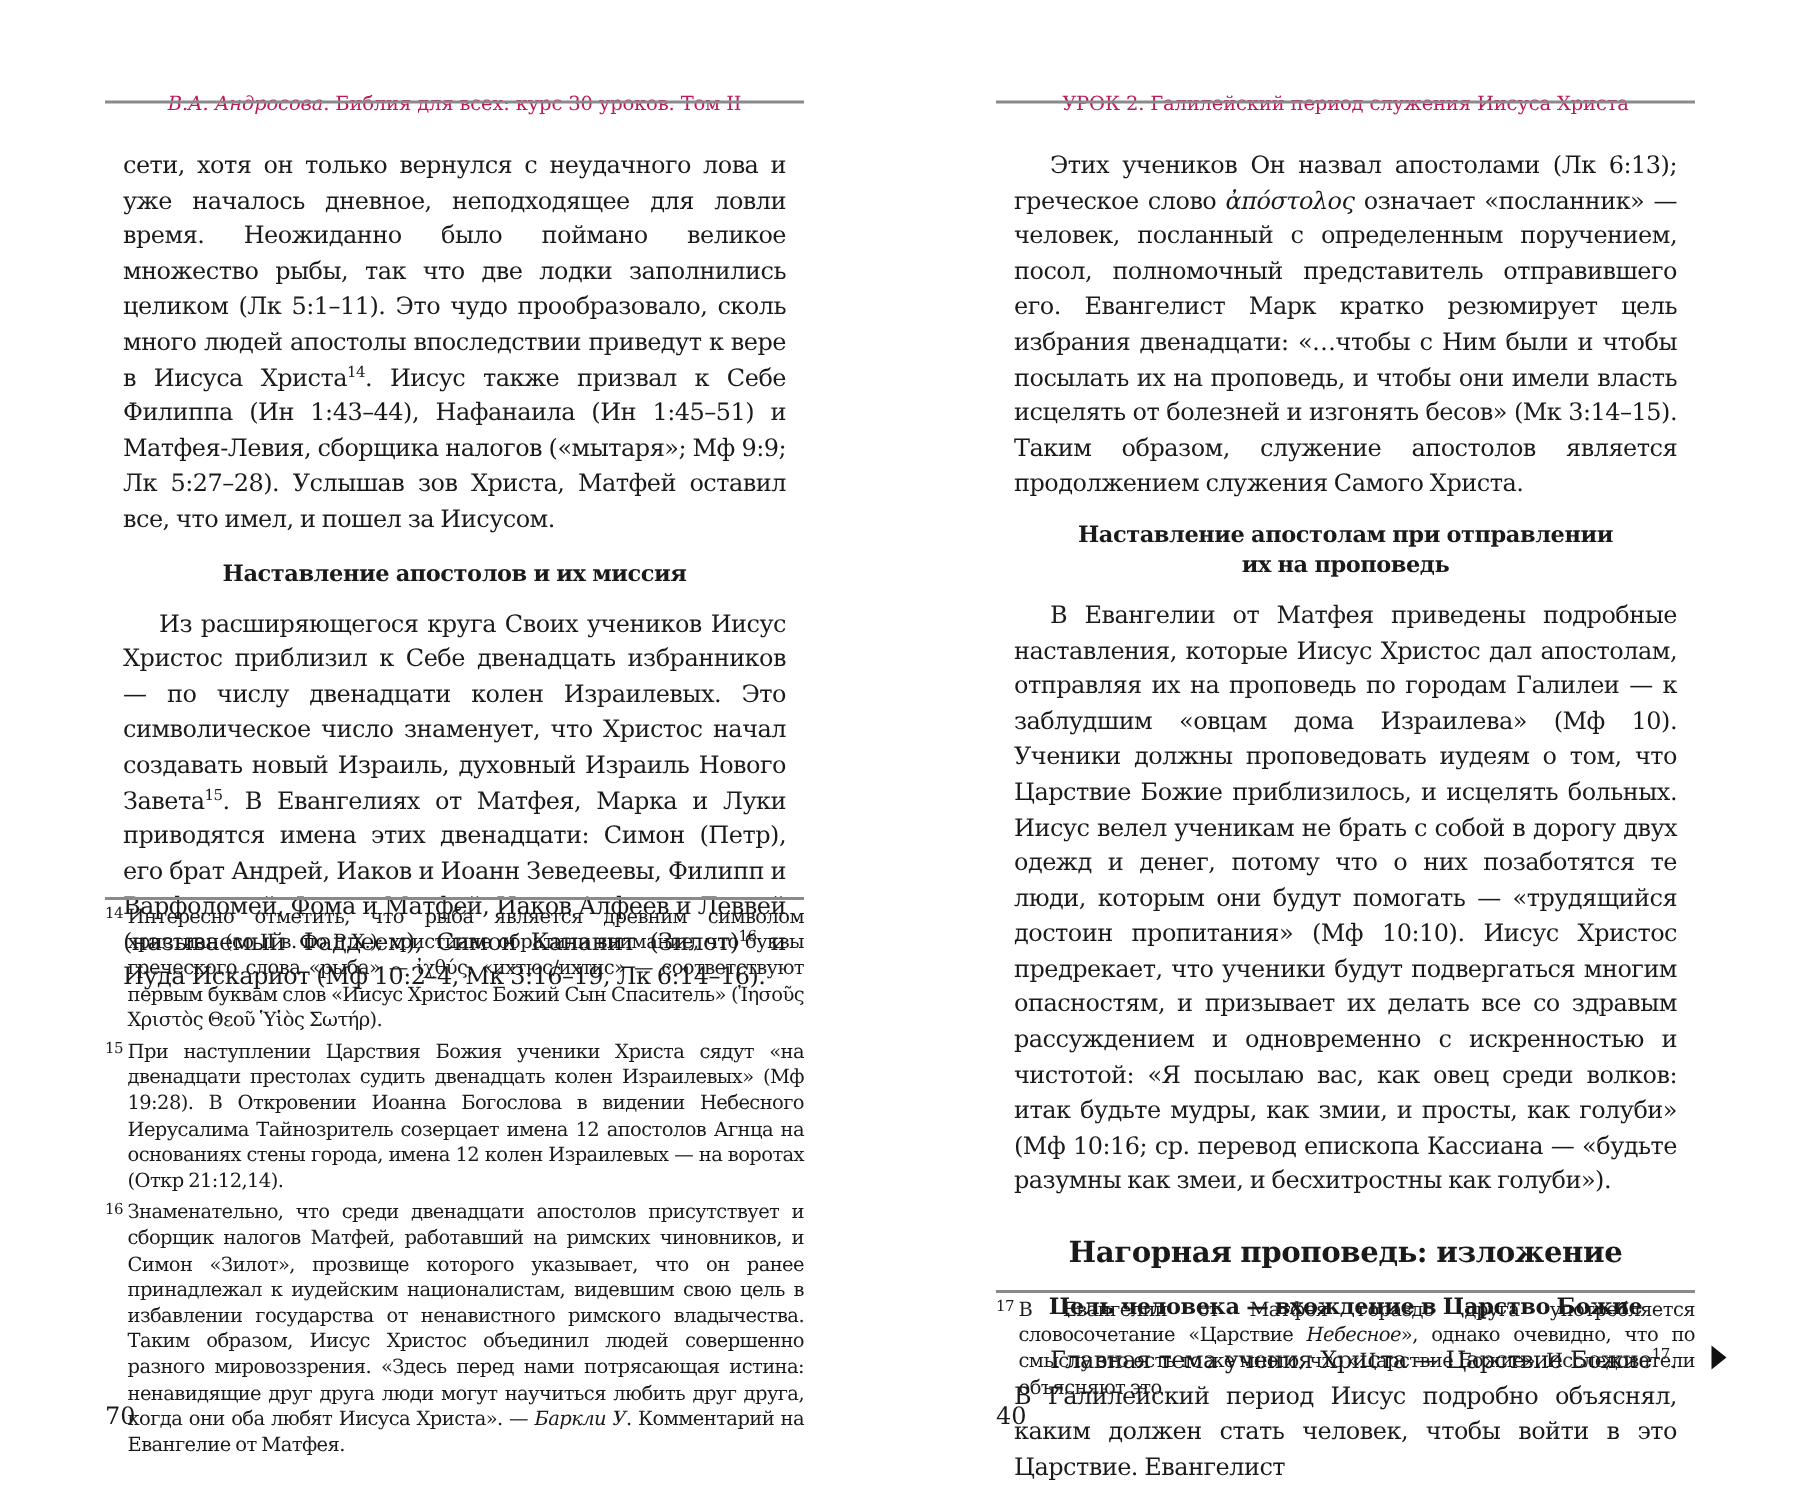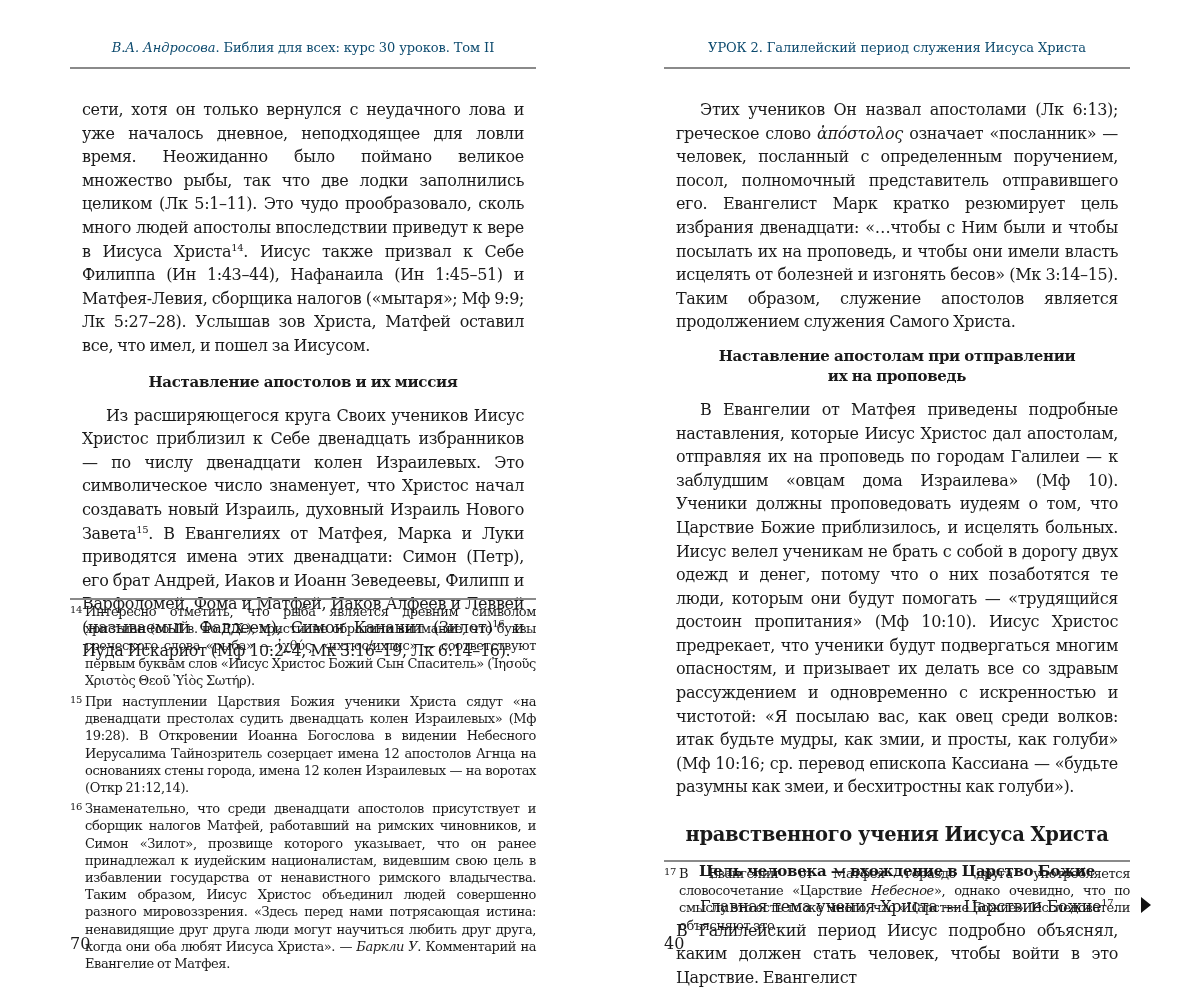--- a/index.html
+++ b/index.html
@@ -1,22 +1,22 @@
 <!DOCTYPE html>
 <html><head>
 <meta charset="utf-8">
 <style>
   html, body { margin:0; padding:0; background:#ffffff; }
   body { width:1200px; height:1000px; position:relative; overflow:hidden;
          font-family:"DejaVu Serif","Liberation Serif",serif; color:#1a1a1a; }
   .page { position:absolute; top:0; }
   #left-page { left:70px; width:466px; }
   #right-page { left:664px; width:466px; }
-  .running-head { position:absolute; top:39px; left:0; width:100%; text-align:center;
-    font-size:13px; line-height:18px; color:#0c4a6e; letter-spacing:-0.1px; }
+  .running-head { position:absolute; top:61px; left:0; width:100%; text-align:center;
+    font-size:13px; line-height:18px; color:#be185d; letter-spacing:-0.1px; }
   .running-head em { font-style:italic; }
   .head-rule { position:absolute; top:67px; left:0; width:100%; height:1.5px; background:#8a8a8a; }
   .body-text { position:absolute; left:0; width:100%; font-size:16px; line-height:23.6px;
     text-align:justify; letter-spacing:-0.35px; word-spacing:-0.5px; }
   .body-text p { margin:12px; }
   .indent { text-indent:24px; }
   sup { font-size:10px; line-height:0; vertical-align:6px; }
   .subhead { font-weight:bold; text-align:center; font-size:15px; line-height:20px; letter-spacing:-0.3px; }
   .chapter-head { font-weight:bold; text-align:center; font-size:19.5px; line-height:24px; letter-spacing:-0.3px; }
   .fn-rule { position:absolute; left:0; height:1.5px; background:#8a8a8a; }
@@ -58,21 +58,21 @@
   <div class="head-rule"></div>
 
   <div class="body-text" style="top:86px;">
     <p class="indent"><span>Этих учеников Он назвал апостолами (Лк 6:13); греческое слово </span><span class="greek">ἀπόστολος</span><span> означает «посланник» — человек, посланный с определенным поручением, посол, полномочный представитель отправившего его. Евангелист Марк кратко резюмирует цель избрания двенадцати: «…чтобы с Ним были и чтобы посылать их на проповедь, и чтобы они имели власть исцелять от болезней и изгонять бесов» (Мк 3:14–15). Таким образом, служение апостолов является продолжением служения Самого Христа.</span></p>
     <div class="subhead" style="margin-top:8px; margin-bottom:8px;text-align:center;">
       <div>Наставление апостолам при отправлении</div>
       <div>их на проповедь</div>
     </div>
     <p class="indent">В Евангелии от Матфея приведены подробные наставления, которые Иисус Христос дал апостолам, отправляя их на проповедь по городам Галилеи — к заблудшим «овцам дома Израилева» (Мф 10). Ученики должны проповедовать иудеям о том, что Царствие Божие приблизилось, и исцелять больных. Иисус велел ученикам не брать с собой в дорогу двух одежд и денег, потому что о них позаботятся те люди, которым они будут помогать — «трудящийся достоин пропитания» (Мф 10:10). Иисус Христос предрекает, что ученики будут подвергаться многим опасностям, и призывает их делать все со здравым рассуждением и одновременно с искренностью и чистотой: «Я посылаю вас, как овец среди волков: итак будьте мудры, как змии, и просты, как голуби» (Мф 10:16; ср. перевод епископа Кассиана — «будьте разумны как змеи, и бесхитростны как голуби»).</p>
     <div class="chapter-head" style="margin-top:24px; margin-bottom:14px;">
-      <div>нравственного учения Иисуса Христа</div>
+      <div>Нагорная проповедь: изложение</div>
     </div>
     <div class="subhead" style="margin-bottom:14px;">Цель человека — вхождение в Царство Божие</div>
     <p class="indent"><span>Главная тема учения Христа — Царствие Божие</span><sup>17</sup><span>. В Галилейский период Иисус подробно объяснял, каким должен стать человек, чтобы войти в это Царствие. Евангелист</span></p>
   </div>
 
   <div class="fn-rule" style="top:860px; width:100%;"></div>
 
   <div class="footnotes" style="top:865px;">
     <div class="fn"><span class="fn-num">17</span><span>В Евангелии от Матфея гораздо друга употребляется словосочетание «Царствие </span><em>Небесное</em><span>», однако очевидно, что по смыслу это есть то же много, что «Царствие Божие». Исследователи объясняют это</span></div>
   </div>

